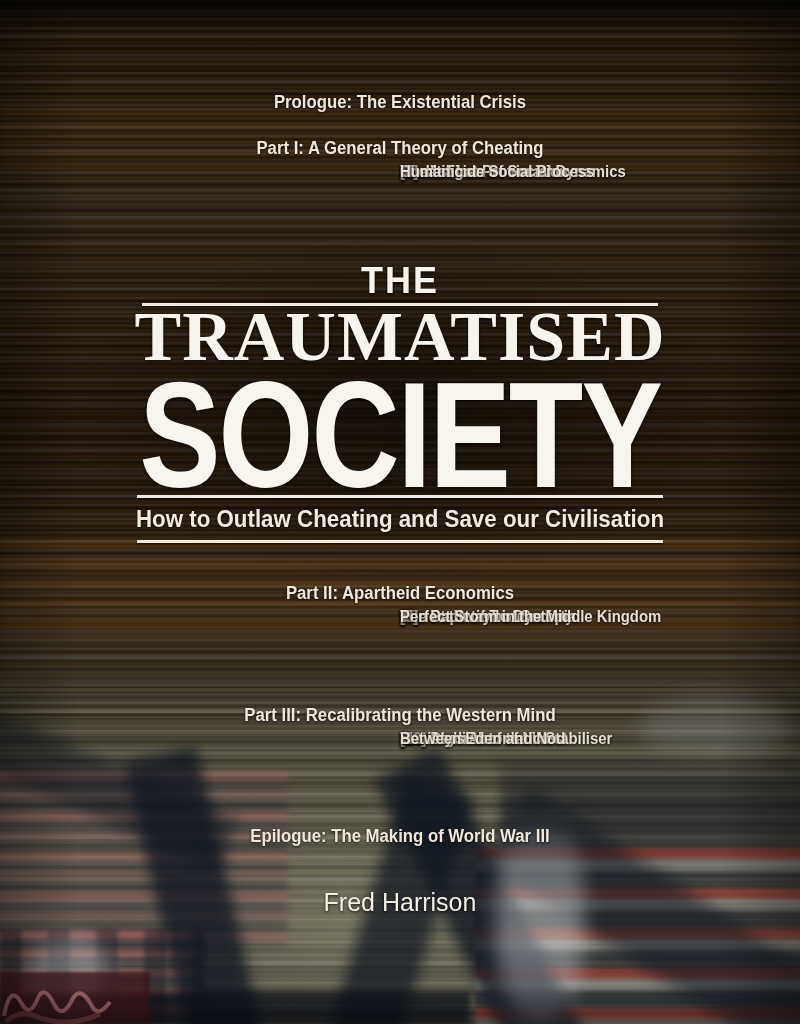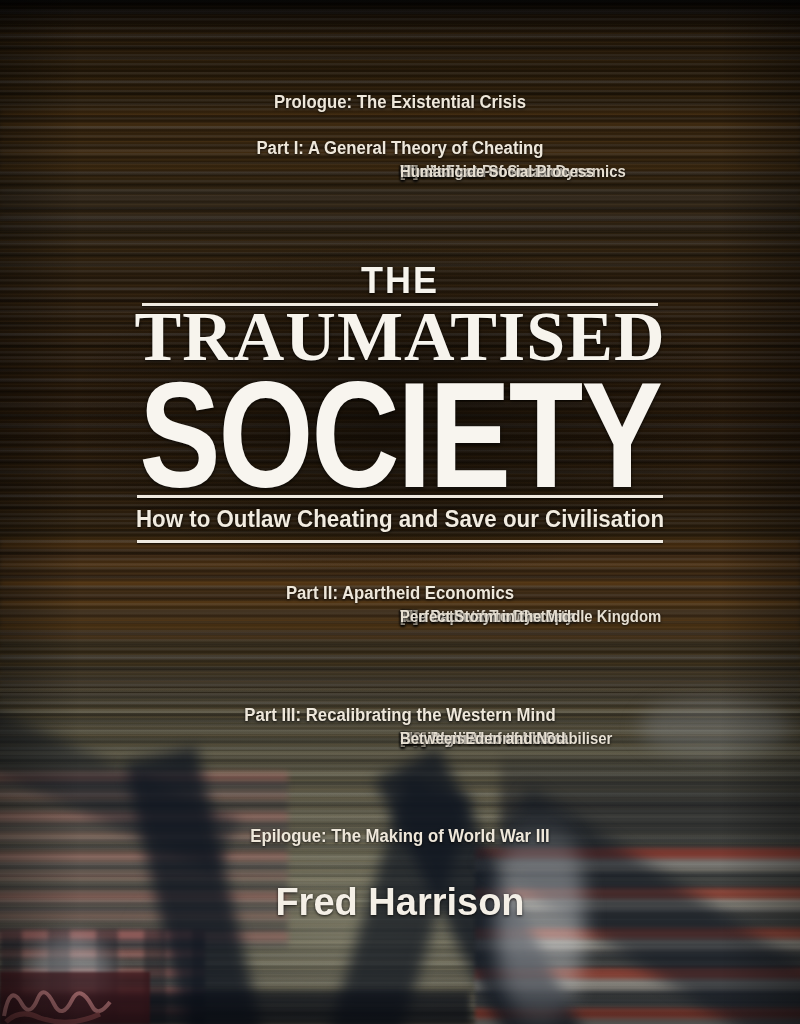--- a/index.html
+++ b/index.html
@@ -82,21 +82,21 @@
     letter-spacing:2px;line-height:36px;color:#f7f4ed;}
   .rule{height:3px;background:#efe9df;box-shadow:0 1px 2px rgba(0,0,0,.65);}
   .rule-1{left:142px;top:303px;width:516px;}
   .rule-2{left:137px;top:495px;width:526px;}
   .rule-3{left:137px;top:540px;width:526px;}
   .t-line1{font-family:"Liberation Serif",serif;font-size:70px;font-weight:bold;
     letter-spacing:1px;line-height:70px;color:#f7f4ed;}
   .t-line2{font-size:122px;font-weight:bold;letter-spacing:-2px;line-height:122px;
     color:#f8f5ef;transform:scaleY(1.23);transform-origin:50% 0;}
   .subtitle{font-size:23px;font-weight:bold;line-height:42px;transform:scaleX(.97);color:#f2ece0;}
-  .author{font-size:38px;font-weight:bold;line-height:36px;color:#f4efe6;}
+  .author{font-size:25px;font-weight:normal;line-height:36px;color:#f4efe6;}
 </style>
 </head>
 <body>
 
 <div class="cover">
 
   <div class="bg-base"></div>
   <div class="band band-rust-a"></div>
   <div class="band band-slate-a"></div>
   <div class="band band-rust-b"></div>

